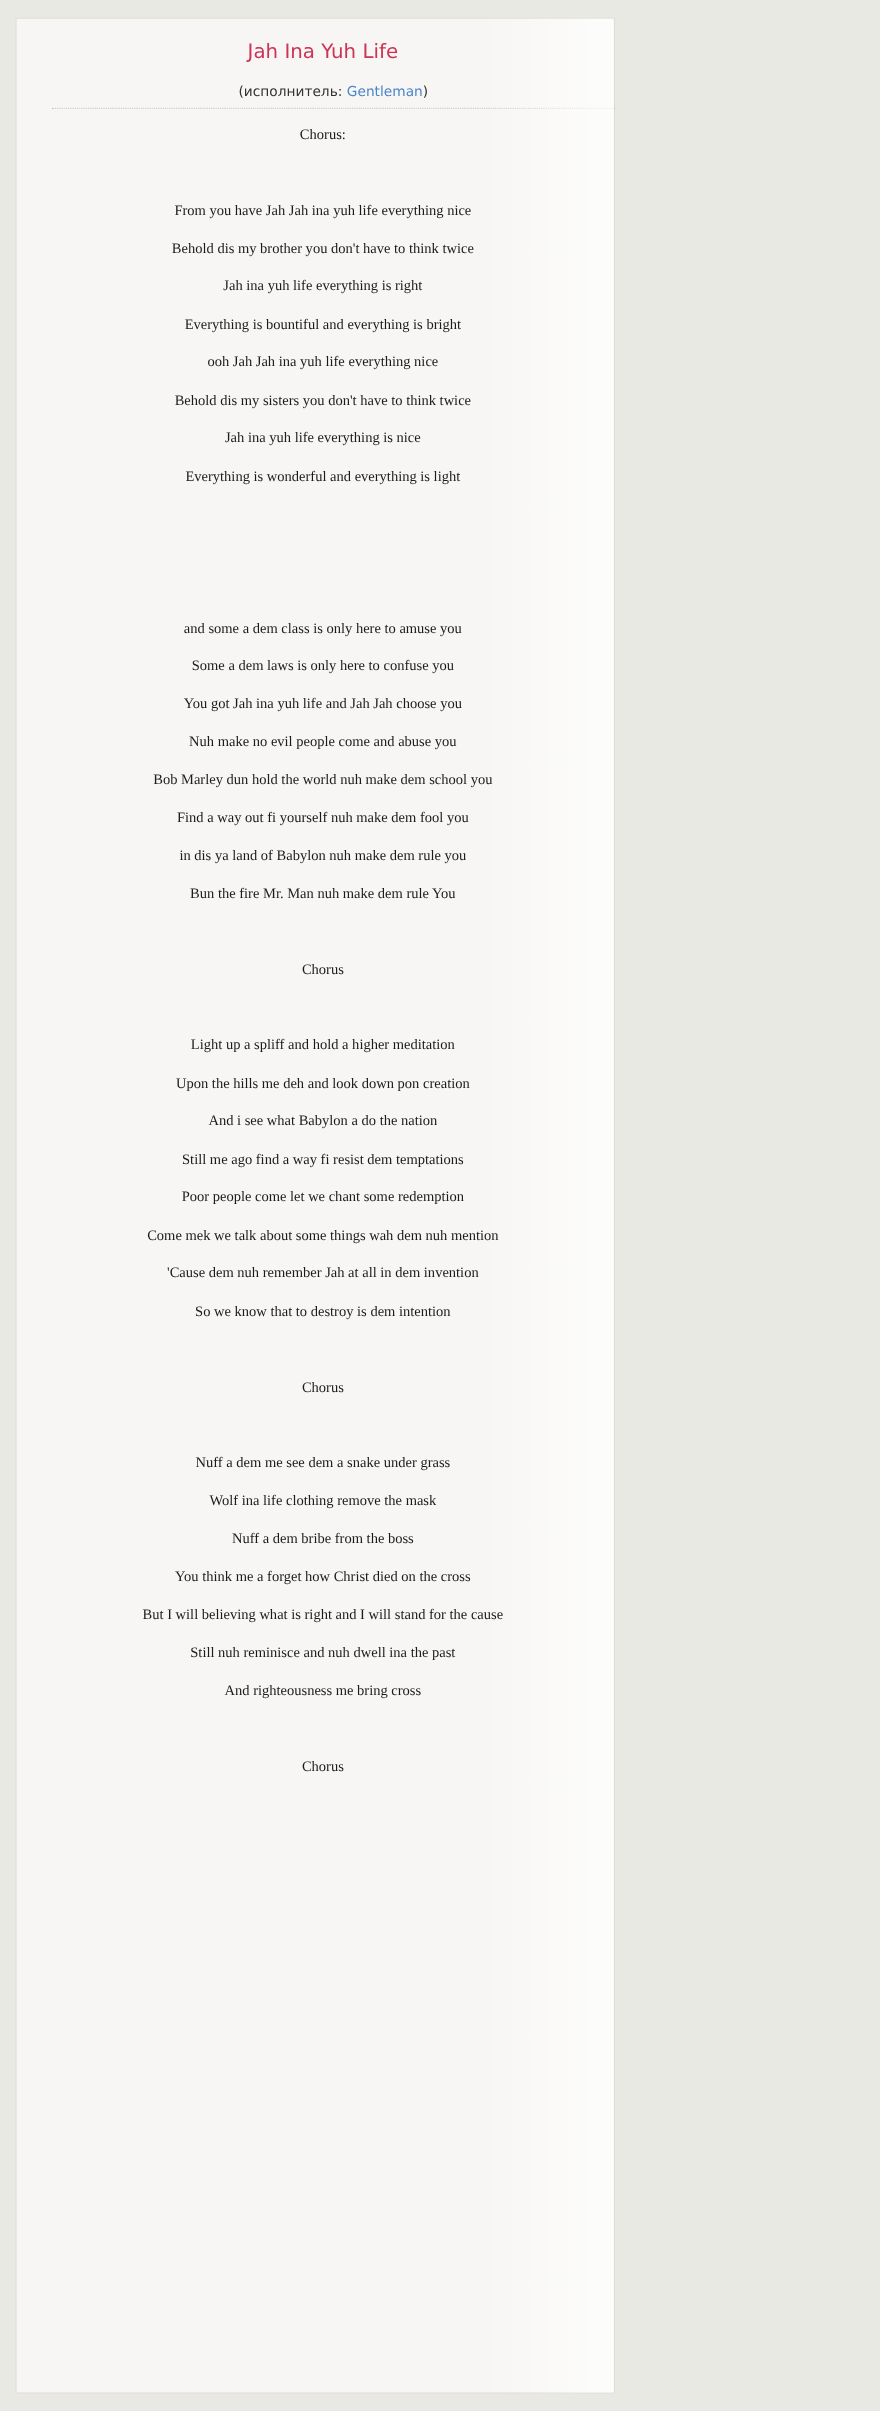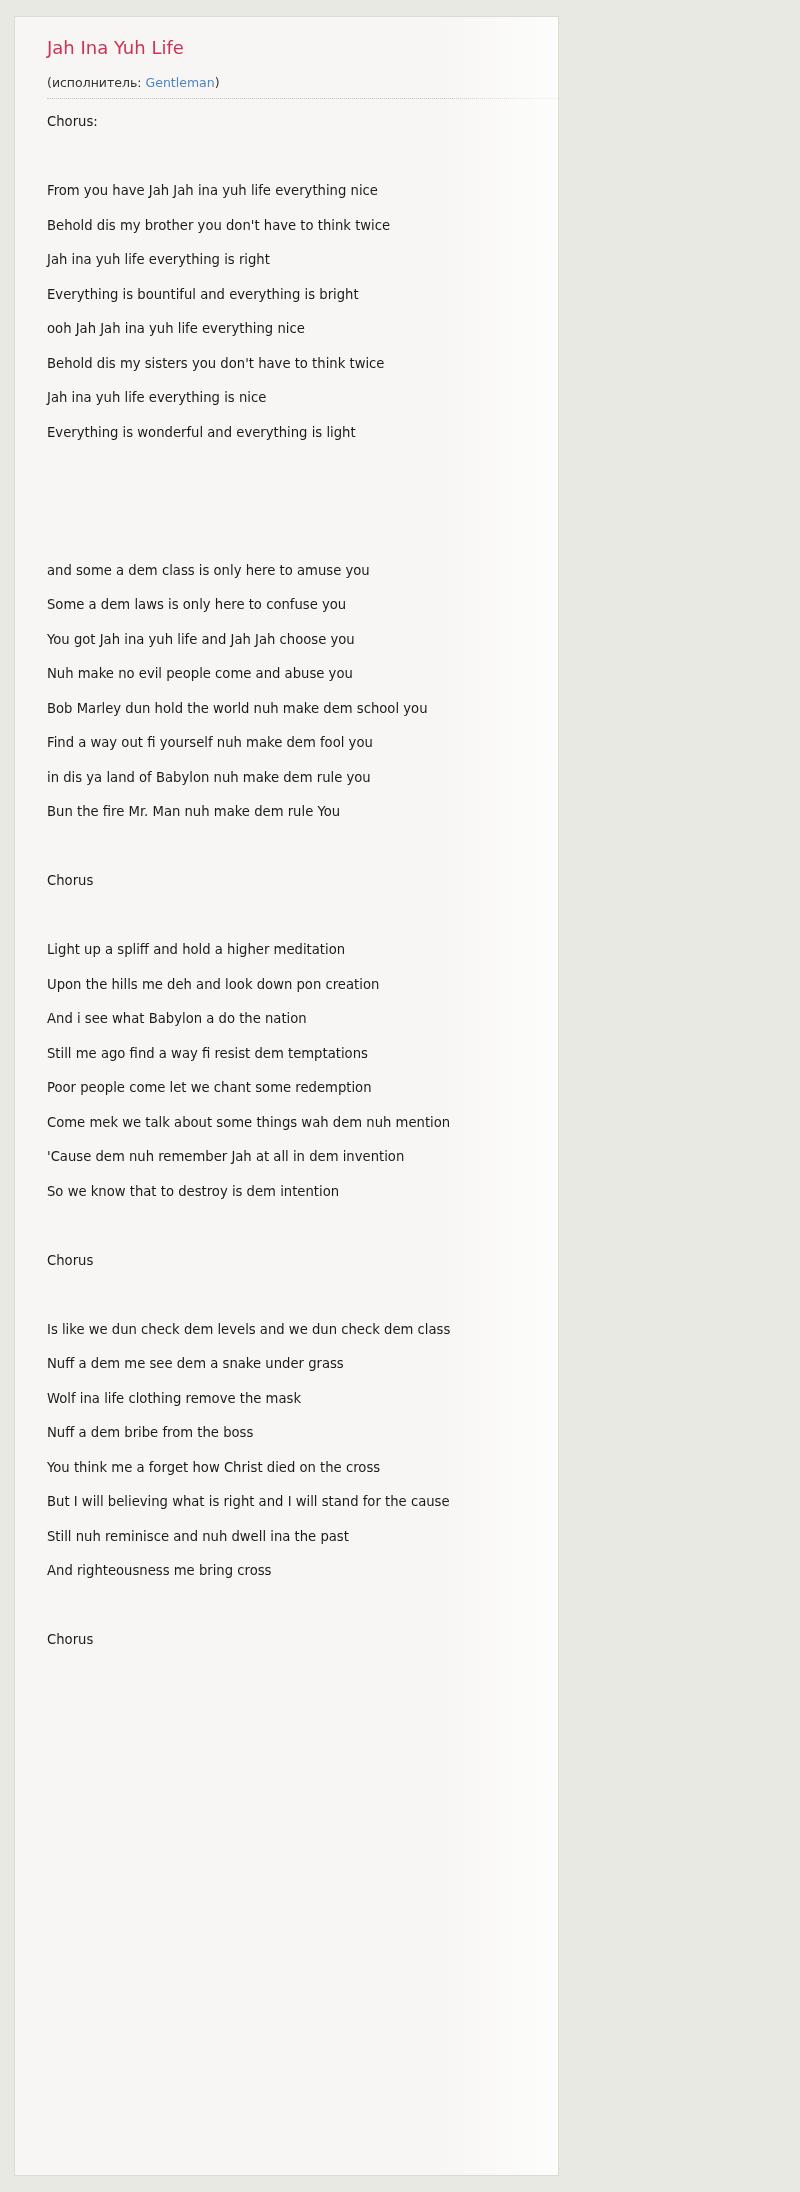--- a/index.html
+++ b/index.html
@@ -12,20 +12,21 @@
     min-height: 2192px;
     font-family: "DejaVu Sans", sans-serif;
     -webkit-font-smoothing: antialiased;
   }
   .page {
     position: relative;
     width: 800px;
     min-height: 2192px;
     background: #e9e9e4;
     box-sizing: border-box;
+    text-align: center;
   }
   .sheet {
     position: absolute;
     left: 14px;
     top: 16px;
     width: 545px;
     min-height: 2160px;
     background: #f7f6f4;
     border: 1px solid #dedad2;
     box-sizing: border-box;
@@ -66,20 +67,21 @@
     margin: 14px 0 0 14px;
     position: relative;
     z-index: 2;
   }
   .line {
     font-size: 13.2px;
     line-height: 17px;
     color: #1b1b1b;
     margin: 0 0 17.5px 0;
     white-space: pre-wrap;
+    font-family: Liberation Serif, serif;
   }
   .line.blank {
     height: 17px;
     margin-bottom: 17.5px;
   }
   .scroll-rail {
     position: absolute;
     right: 0px;
     top: 0;
     width: 9px;
@@ -129,21 +131,20 @@
         <div class="line">Upon the hills me deh and look down pon creation</div>
         <div class="line">And i see what Babylon a do the nation</div>
         <div class="line">Still me ago find a way fi resist dem temptations</div>
         <div class="line">Poor people come let we chant some redemption</div>
         <div class="line">Come mek we talk about some things wah dem nuh mention</div>
         <div class="line">'Cause dem nuh remember Jah at all in dem invention</div>
         <div class="line">So we know that to destroy is dem intention</div>
         <div class="line blank"></div>
         <div class="line">Chorus</div>
         <div class="line blank"></div>
-        <div class="line">Is like we dun check dem levels and we dun check dem class</div>
         <div class="line">Nuff a dem me see dem a snake under grass</div>
         <div class="line">Wolf ina life clothing remove the mask</div>
         <div class="line">Nuff a dem bribe from the boss</div>
         <div class="line">You think me a forget how Christ died on the cross</div>
         <div class="line">But I will believing what is right and I will stand for the cause</div>
         <div class="line">Still nuh reminisce and nuh dwell ina the past</div>
         <div class="line">And righteousness me bring cross</div>
         <div class="line blank"></div>
         <div class="line">Chorus</div>
       </div>

